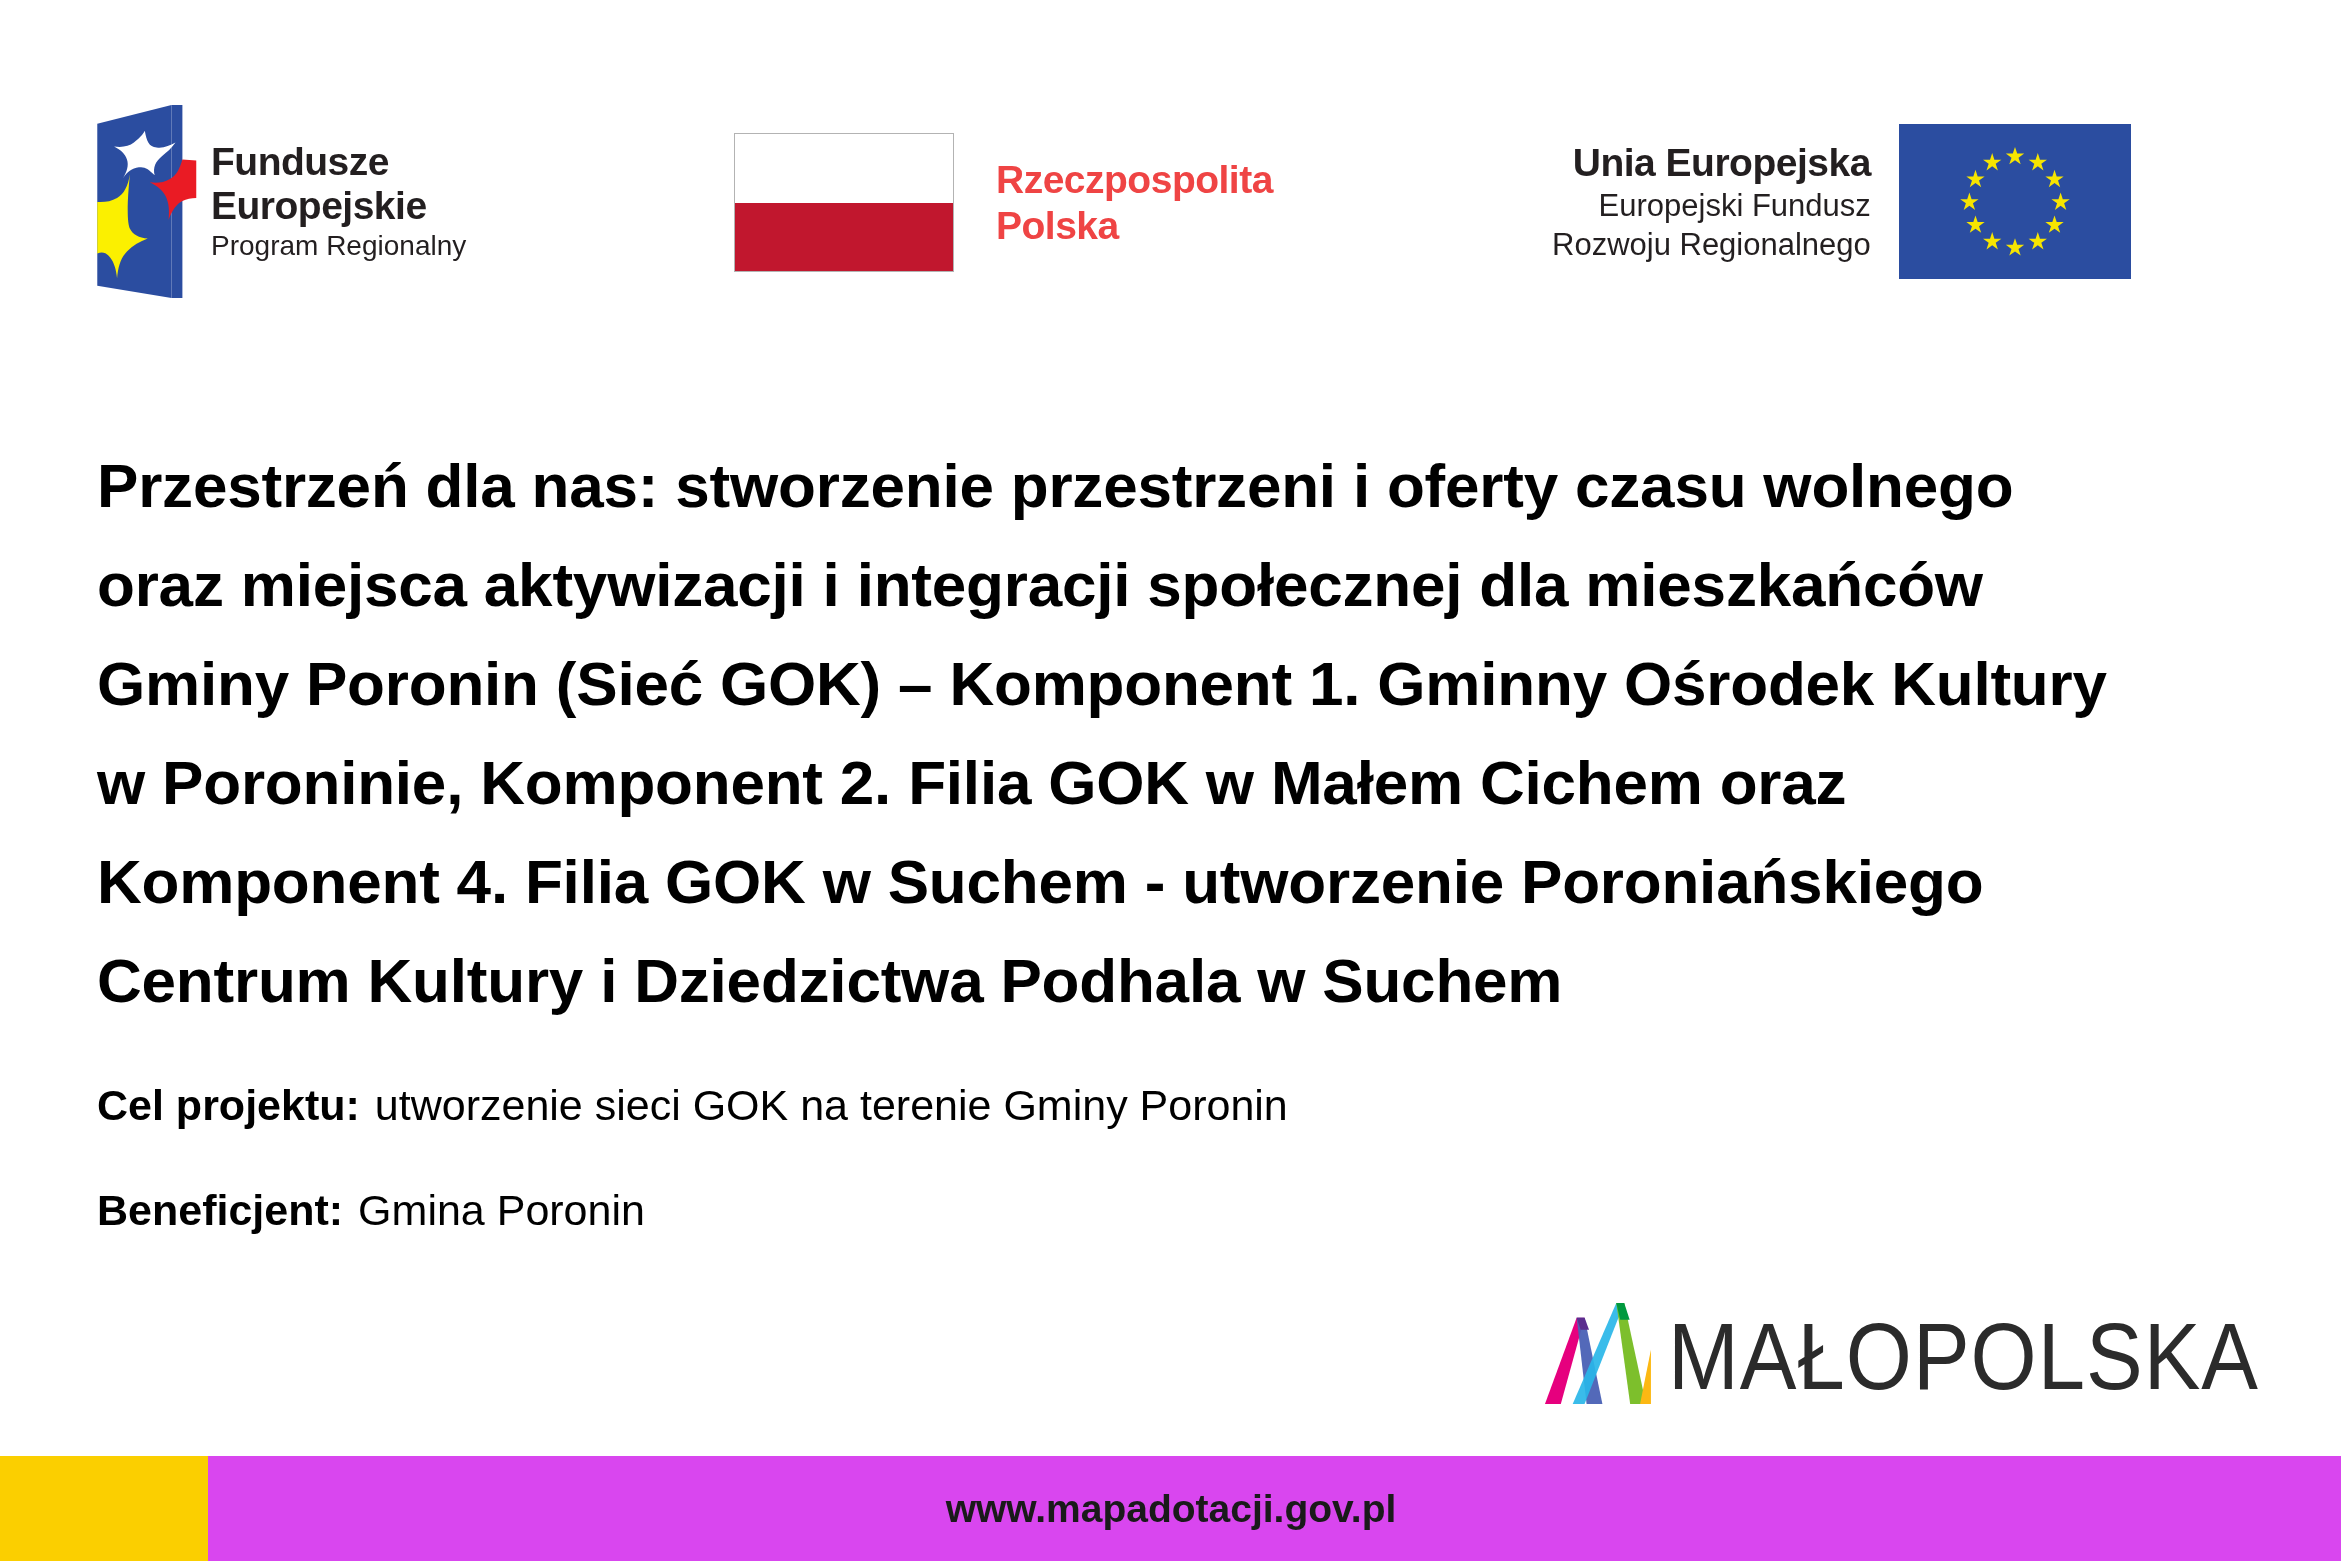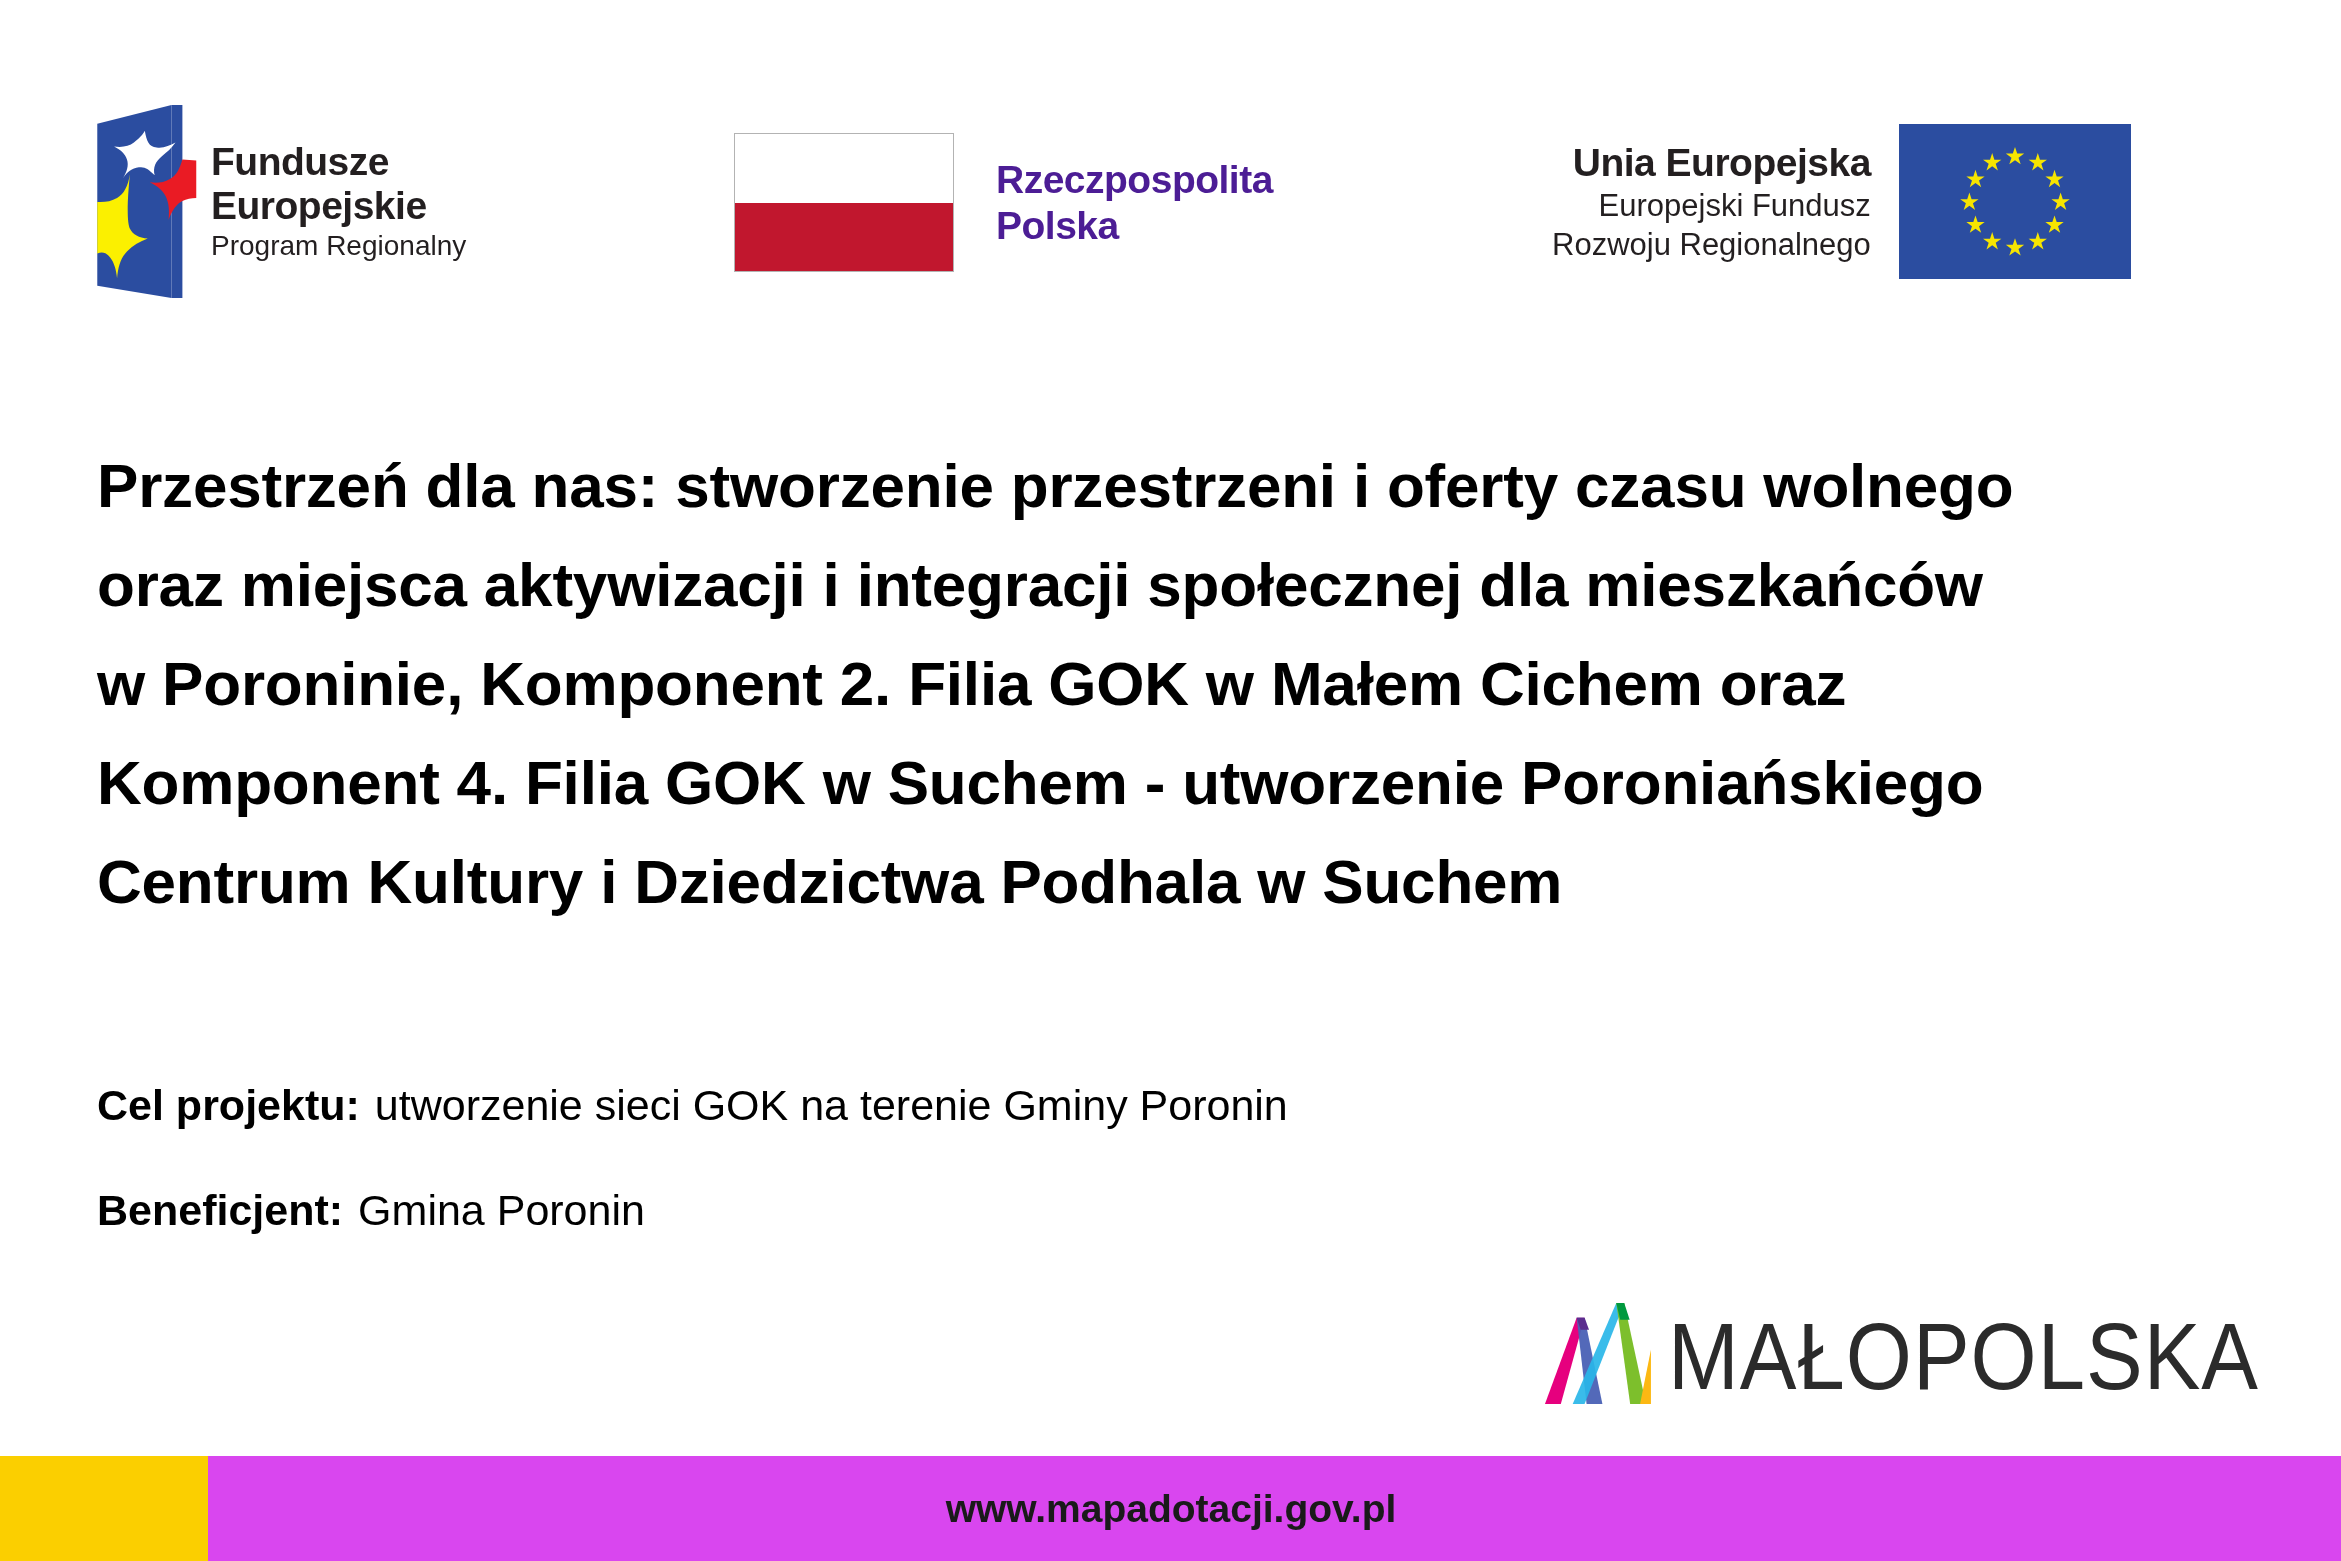--- a/index.html
+++ b/index.html
@@ -74,21 +74,21 @@
   #pl-flag-white { flex: 1 1 50%; background: #ffffff; }
   #pl-flag-red   { flex: 1 1 50%; background: #c1172e; }
   #rp-text { margin-left: 42px; }
   .rp-line {
     font-family: "Liberation Sans", sans-serif;
     font-weight: bold;
     font-size: 39px;
     line-height: 46px;
     white-space: nowrap;
     letter-spacing: -0.5px;
-    color: #4c1d95;
+    color: #ef4444;
   }
 
   
   #ue-logo { left: 1552px; top: 124px; }
   #ue-text { text-align: right; margin-right: 28px; }
   .ue-line1 {
     font-family: "Liberation Sans", sans-serif;
     font-weight: bold;
     font-size: 39px;
     line-height: 46px;
@@ -266,20 +266,21 @@
         <polygon points="188.0,58.3 192.4,71.7 206.5,71.7 195.1,80.0 199.5,93.4 188.0,85.1 176.5,93.4 180.9,80.0 169.5,71.7 183.6,71.7"></polygon>
       </g>
     </svg>
   </div>
 
 </div>
 
 <div id="project-title">
   <span class="tline">Przestrzeń dla nas: stworzenie przestrzeni i oferty czasu wolnego</span>
   <span class="tline">oraz miejsca aktywizacji i integracji społecznej dla mieszkańców</span>
+  <span class="tline">Gminy Poronin (Sieć GOK) – Komponent 1. Gminny Ośrodek Kultury</span>
   <span class="tline">w Poroninie, Komponent 2. Filia GOK w Małem Cichem oraz</span>
   <span class="tline">Komponent 4. Filia GOK w Suchem - utworzenie Poroniańskiego</span>
   <span class="tline">Centrum Kultury i Dziedzictwa Podhala w Suchem</span>
 </div>
 
 <div class="meta-row" id="cel-row">
   <span class="meta-label">Cel projektu:</span><span class="meta-value">utworzenie sieci GOK na terenie Gminy Poronin</span>
 </div>
 
 <div class="meta-row" id="ben-row">

